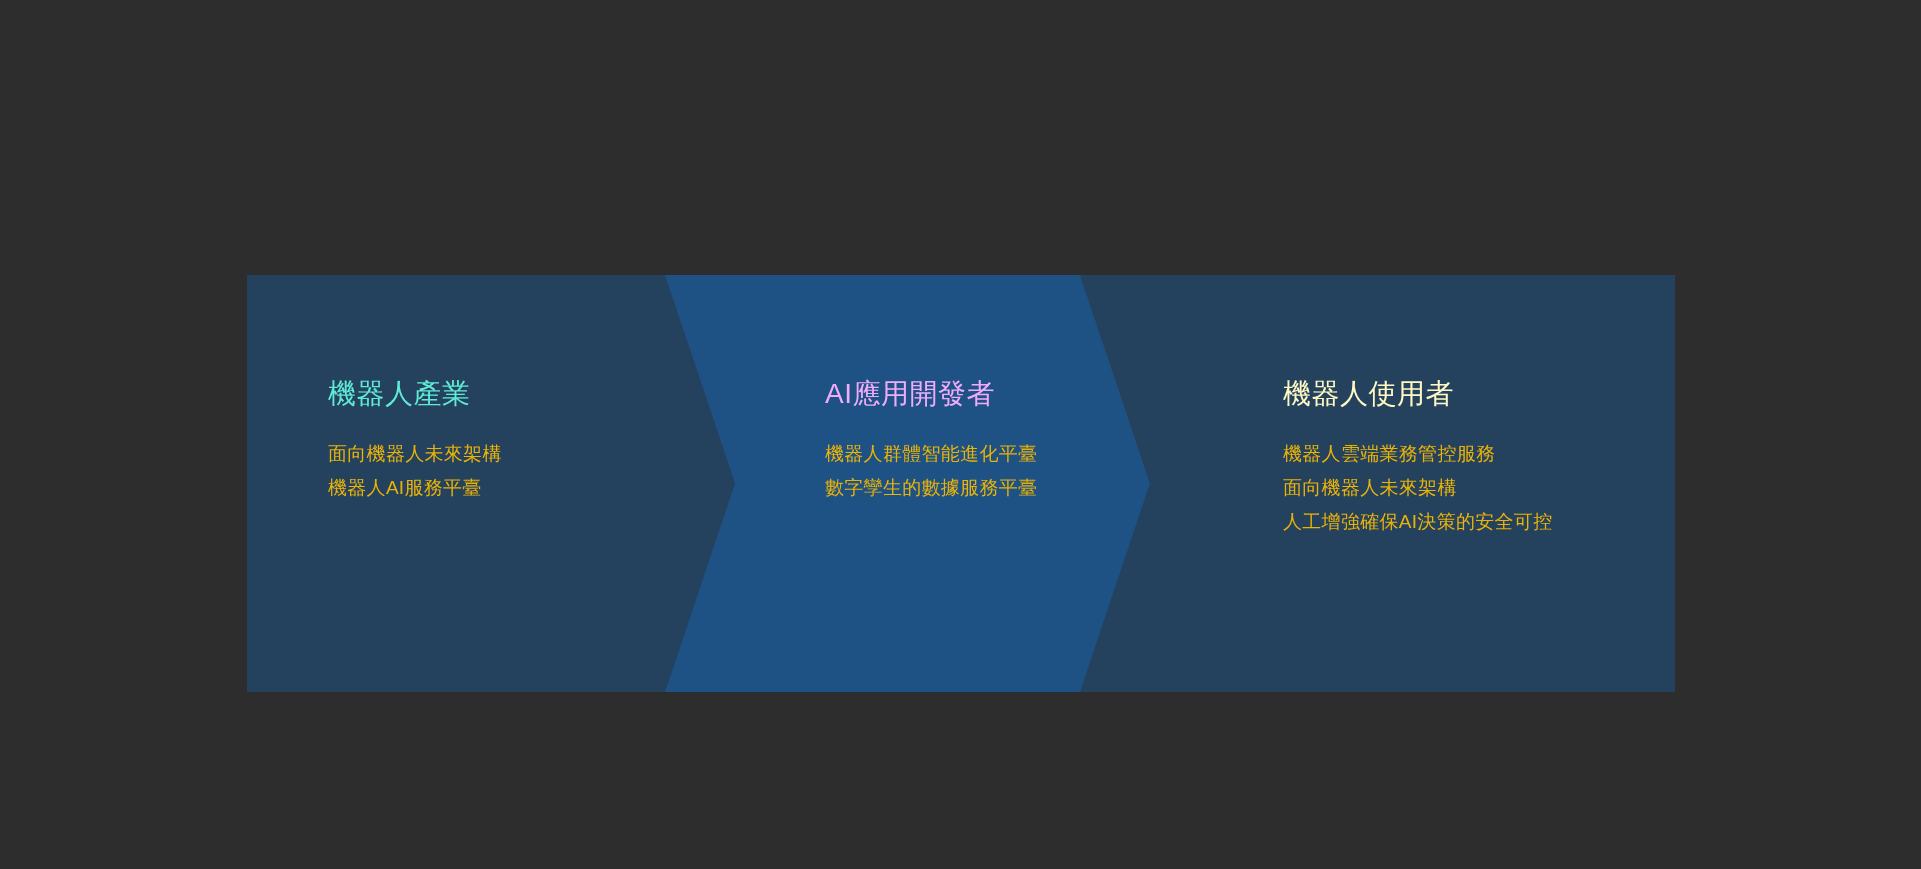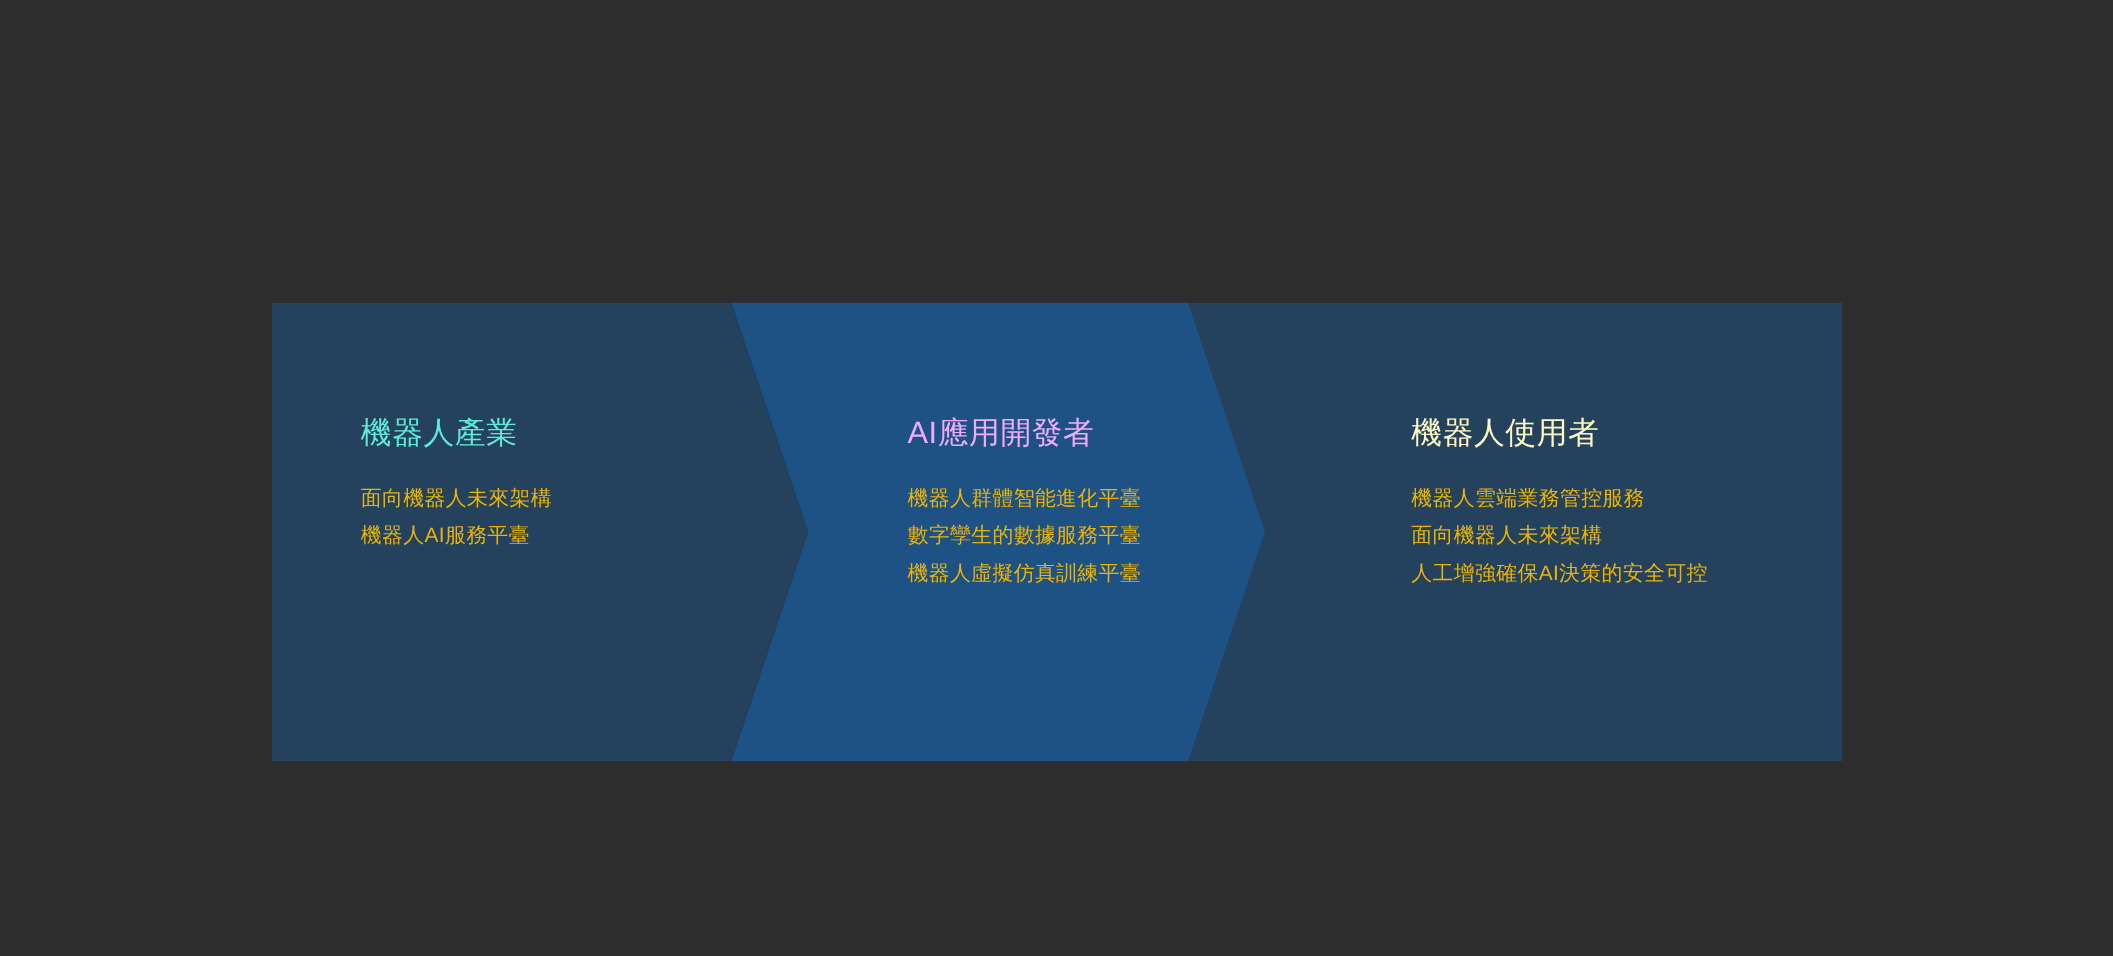--- a/index.html
+++ b/index.html
@@ -108,21 +108,20 @@
           <li class="col-item">面向機器人未來架構</li>
           <li class="col-item">機器人AI服務平臺</li>
         </ul>
       </div>
 
       <div class="col col-1">
         <div class="col-title" style="color: #f0abfc;">AI應用開發者</div>
         <ul class="col-items">
           <li class="col-item">機器人群體智能進化平臺</li>
           <li class="col-item">數字孿生的數據服務平臺</li>
-          <li class="col-item">機器人虛擬仿真訓練平臺</li>
         </ul>
       </div>
 
       <div class="col col-2">
         <div class="col-title" style="color: #fef9c3;">機器人使用者</div>
         <ul class="col-items">
           <li class="col-item">機器人雲端業務管控服務</li>
           <li class="col-item">面向機器人未來架構</li>
           <li class="col-item">人工增強確保AI決策的安全可控</li>
         </ul>

